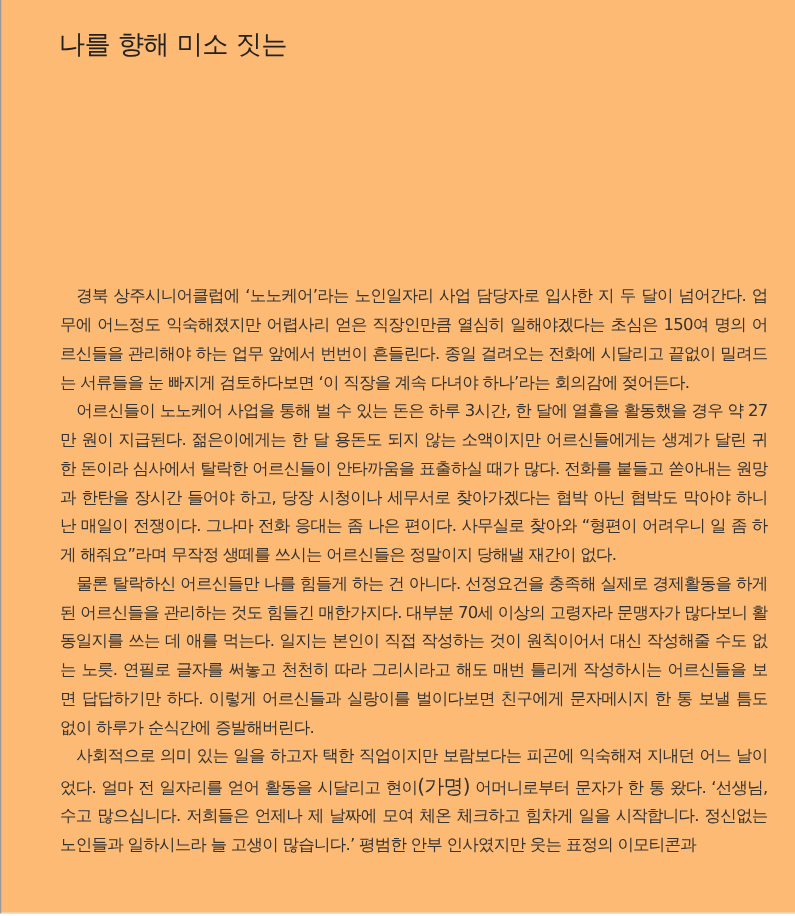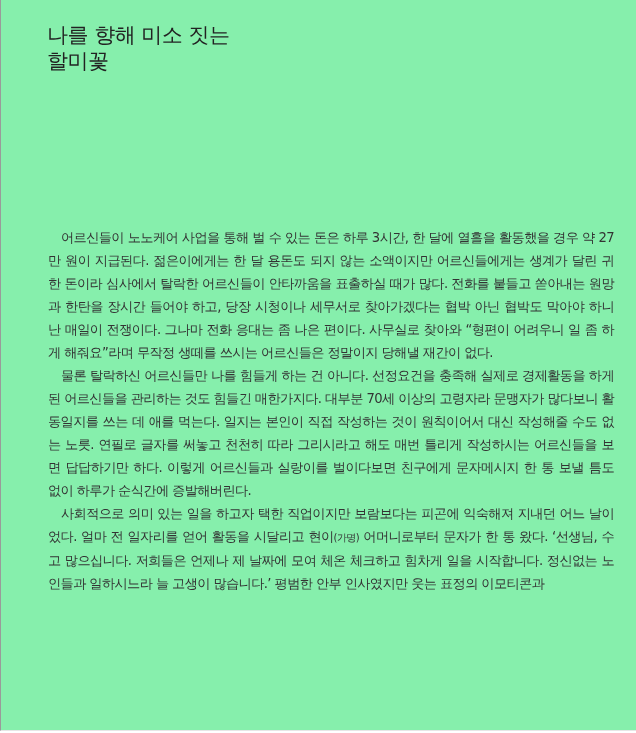--- a/index.html
+++ b/index.html
@@ -2,47 +2,47 @@
 <html><head>
   <meta charset="utf-8">
   <style>
     html, body { margin: 0; padding: 0; background: #ffffff; }
     body { width: 636px; height: 733px; overflow: hidden; position: relative; }
     .page {
       position: absolute; left: 0; top: 0; width: 636px; height: 731px;
       border-left: 1px solid #9a9a9a;
       border-bottom: 1px solid #e6e6e6;
       box-sizing: border-box;
-      background: #86efac;
+      background: #fdba74;
     }
     .title {
       position: absolute; left: 46px; top: 22px;
       font-family: "DejaVu Sans", sans-serif;
       font-size: 21px; line-height: 26px;
       color: #222222; font-weight: normal;
       margin: 0; letter-spacing: -0.5px;
     }
     .title span { display: block; }
     .body {
       position: absolute; left: 47px; top: 226px; width: 566px;
       font-family: "DejaVu Sans", sans-serif;
       font-size: 13.2px; line-height: 23px;
       color: #333333;
       letter-spacing: -0.6px;
     }
     .body p { margin: 0; text-indent: 13px; text-align: justify; }
-    .small { font-size: 10px; }
+    .small { font-size: 16px; }
   </style>
 </head>
 <body>
 
 <div class="page">
   <h1 class="title">
     <span>나를 향해 미소 짓는</span>
-    <span>할미꽃</span>
   </h1>
 
   <div class="body">
+    <p>경북 상주시니어클럽에 ‘노노케어’라는 노인일자리 사업 담당자로 입사한 지 두 달이 넘어간다. 업무에 어느정도 익숙해졌지만 어렵사리 얻은 직장인만큼 열심히 일해야겠다는 초심은 150여 명의 어르신들을 관리해야 하는 업무 앞에서 번번이 흔들린다. 종일 걸려오는 전화에 시달리고 끝없이 밀려드는 서류들을 눈 빠지게 검토하다보면 ‘이 직장을 계속 다녀야 하나’라는 회의감에 젖어든다.</p>
     <p>어르신들이 노노케어 사업을 통해 벌 수 있는 돈은 하루 3시간, 한 달에 열흘을 활동했을 경우 약 27만 원이 지급된다. 젊은이에게는 한 달 용돈도 되지 않는 소액이지만 어르신들에게는 생계가 달린 귀한 돈이라 심사에서 탈락한 어르신들이 안타까움을 표출하실 때가 많다. 전화를 붙들고 쏟아내는 원망과 한탄을 장시간 들어야 하고, 당장 시청이나 세무서로 찾아가겠다는 협박 아닌 협박도 막아야 하니 난 매일이 전쟁이다. 그나마 전화 응대는 좀 나은 편이다. 사무실로 찾아와 “형편이 어려우니 일 좀 하게 해줘요”라며 무작정 생떼를 쓰시는 어르신들은 정말이지 당해낼 재간이 없다.</p>
     <p>물론 탈락하신 어르신들만 나를 힘들게 하는 건 아니다. 선정요건을 충족해 실제로 경제활동을 하게 된 어르신들을 관리하는 것도 힘들긴 매한가지다. 대부분 70세 이상의 고령자라 문맹자가 많다보니 활동일지를 쓰는 데 애를 먹는다. 일지는 본인이 직접 작성하는 것이 원칙이어서 대신 작성해줄 수도 없는 노릇. 연필로 글자를 써놓고 천천히 따라 그리시라고 해도 매번 틀리게 작성하시는 어르신들을 보면 답답하기만 하다. 이렇게 어르신들과 실랑이를 벌이다보면 친구에게 문자메시지 한 통 보낼 틈도 없이 하루가 순식간에 증발해버린다.</p>
     <p><span>사회적으로 의미 있는 일을 하고자 택한 직업이지만 보람보다는 피곤에 익숙해져 지내던 어느 날이었다. 얼마 전 일자리를 얻어 활동을 시달리고 현이</span><span class="small">(가명)</span><span> 어머니로부터 문자가 한 통 왔다. ‘선생님, 수고 많으십니다. 저희들은 언제나 제 날짜에 모여 체온 체크하고 힘차게 일을 시작합니다. 정신없는 노인들과 일하시느라 늘 고생이 많습니다.’ 평범한 안부 인사였지만 웃는 표정의 이모티콘과</span></p>
   </div>
 </div>
 
 </body></html>

